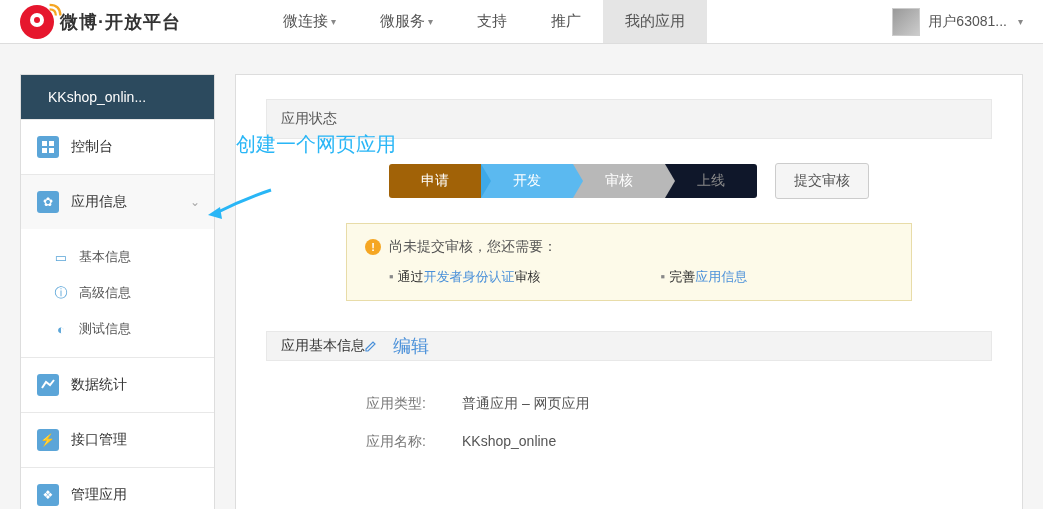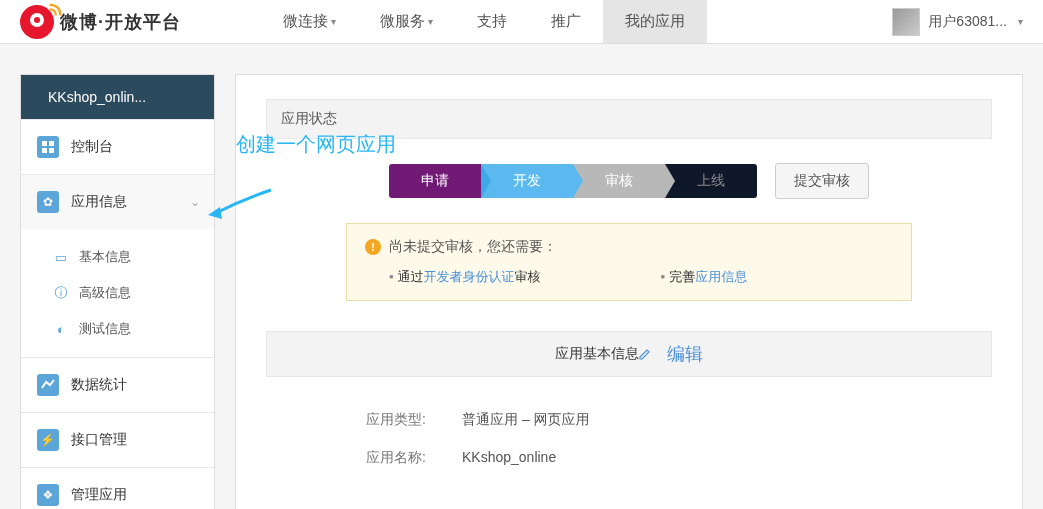--- a/index.html
+++ b/index.html
@@ -38,42 +38,42 @@
     
     .annotation { position: absolute; top: 56px; left: 0; color: #29b6f6; font-size: 20px; font-weight: 400; z-index: 10; }
     .arrow { position: absolute; top: 110px; left: -30px; z-index: 10; }
     
     .section-title { background: #f3f3f3; padding: 10px 14px; font-size: 14px; color: #555; margin-bottom: 20px; border: 1px solid #e8e8e8; }
     
     .progress-row { display: flex; align-items: center; justify-content: center; gap: 18px; margin: 24px 0; }
     .progress { display: flex; }
     .step { width: 92px; height: 34px; display: flex; align-items: center; justify-content: center; color: #fff; font-size: 14px; position: relative; }
     .step::after { content: ''; position: absolute; right: -10px; top: 0; border-top: 17px solid transparent; border-bottom: 17px solid transparent; border-left: 10px solid; z-index: 1; }
-    .step.active { background: #701a75; }
+    .step.active { background: #a16207; }
     .step.active::after { border-left-color: #3ea9e8; }
     .step.current { background: #5bb9f0; }
     .step.current::after { border-left-color: #5bb9f0; }
     .step.gray { background: #b8b8b8; }
     .step.gray::after { border-left-color: #b8b8b8; }
     .step.light { background: #0f172a; color: #888; }
     .step.light::after { border-left-color: #d8d8d8; }
     .step:last-child::after { display: none; }
     .step:first-child { border-top-left-radius: 3px; border-bottom-left-radius: 3px; }
     .step:last-child { border-top-right-radius: 3px; border-bottom-right-radius: 3px; }
     
     .btn-submit { padding: 8px 18px; border: 1px solid #ccc; background: #f5f5f5; border-radius: 3px; cursor: pointer; color: #555; font-size: 14px; }
     
     .notice { border: 1px solid #e8dca8; background: #fdfae9; padding: 14px 18px; margin: 0 80px 30px; }
     .notice-title { display: flex; align-items: center; gap: 8px; color: #555; margin-bottom: 12px; }
     .warn-icon { width: 16px; height: 16px; background: #f5a623; border-radius: 50%; color: #fff; display: flex; align-items: center; justify-content: center; font-size: 11px; font-weight: bold; }
     .notice-items { display: flex; gap: 120px; padding-left: 24px; font-size: 13px; }
     .notice-items a { color: #4a90d9; text-decoration: none; }
     .dot { color: #888; margin-right: 4px; }
     
-    .section-header { background: #f3f3f3; padding: 10px 14px; display: flex; justify-content: center; align-items: center; border: 1px solid #e8e8e8; margin-bottom: 24px; }
+    .section-header { background: #f3f3f3; padding: 2px 14px; display: flex; justify-content: flex-start; align-items: center; border: 1px solid #e8e8e8; margin-bottom: 24px; }
     .edit-link { color: #4a90d9; cursor: pointer; font-size: 18px; display: flex; align-items: center; gap: 16px; }
     
     .info-row { display: flex; padding: 10px 0 10px 90px; gap: 36px; font-size: 14px; color: #555; }
     .info-label { width: 70px; text-align: right; color: #777; }
   </style>
 </head>
 <body>
 
 <div class="topbar">
   <div class="logo">

